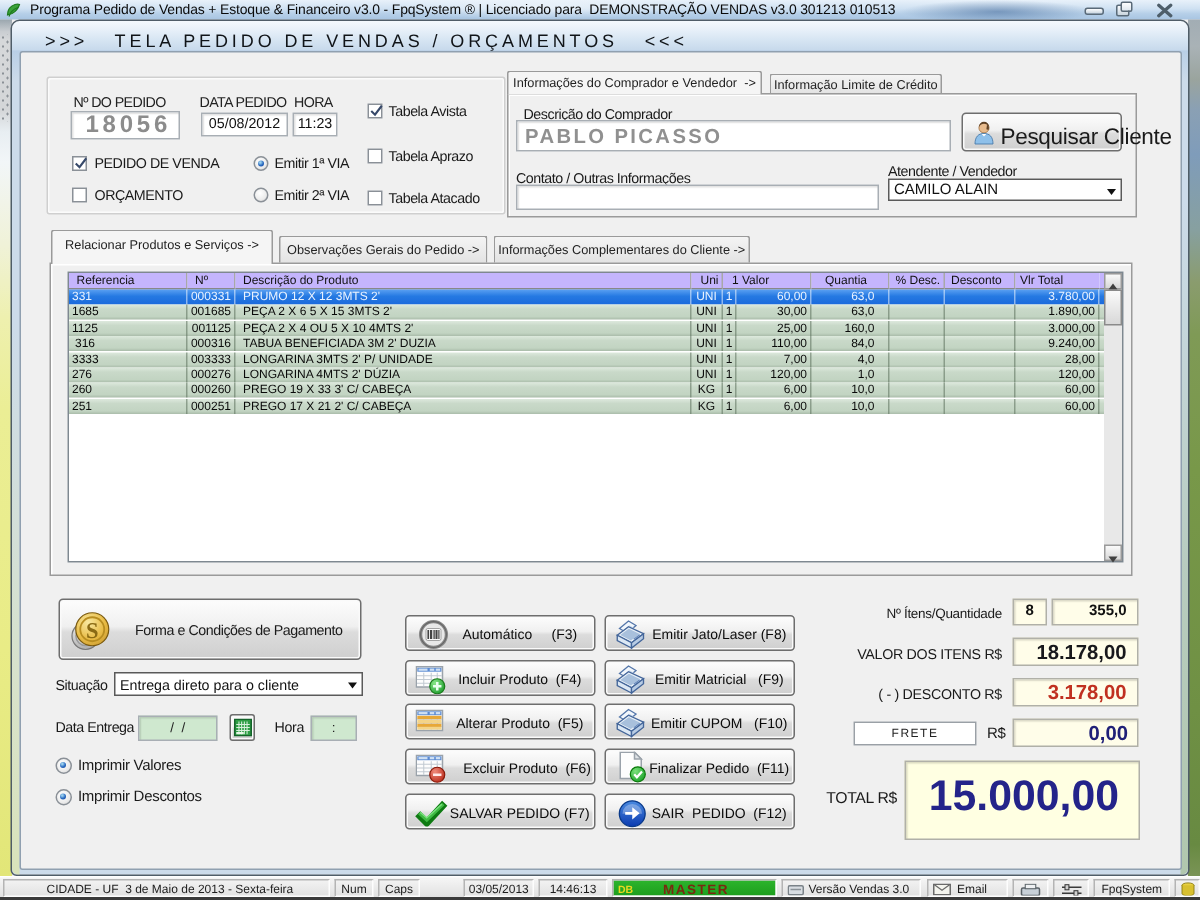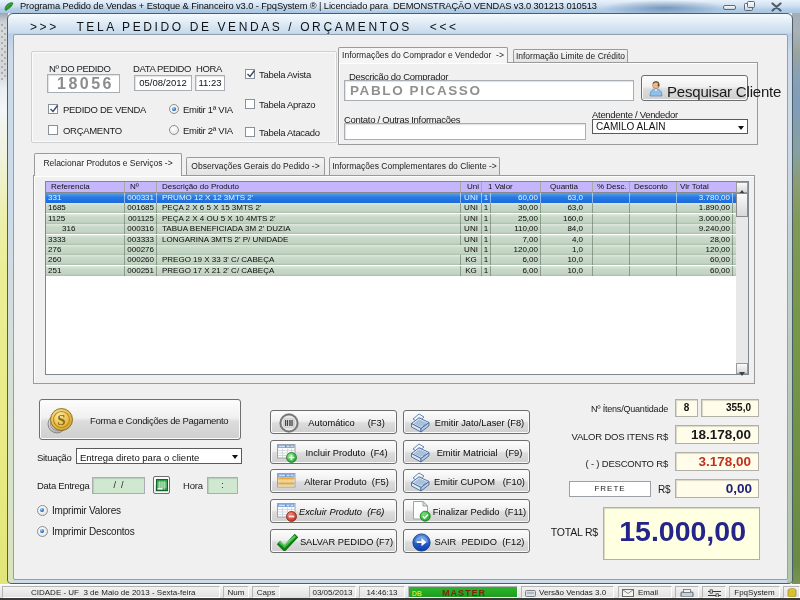--- a/index.html
+++ b/index.html
@@ -204,21 +204,21 @@
         <div class="c" style="left:111px;width:304px;padding-left:5px;">PEÇA 2 X 4 OU 5 X 10 4MTS 2'</div>
         <div class="c ctr" style="left:415px;width:21px;">UNI</div>
         <div class="c ctr" style="left:436px;width:9px;">1</div>
         <div class="c num" style="left:445px;width:50px;">25,00</div>
         <div class="c num" style="left:495px;width:52px;padding-right:9px;">160,0</div>
         <div class="c" style="left:550px;width:34px;padding-left:2px;"></div>
         <div class="c" style="left:584px;width:47px;padding-left:2px;"></div>
         <div class="c num" style="left:631px;width:56px;">3.000,00</div>
       </div>
   <div class="row rg" style="left:0;top:42px;width:690px;">
-        <div class="c" style="left:0px;width:79px;padding-left:16px;">316</div>
+        <div class="c" style="left:0px;width:79px;padding-left:4px;">316</div>
         <div class="c num" style="left:79px;width:32px;">000316</div>
         <div class="c" style="left:111px;width:304px;padding-left:5px;">TABUA BENEFICIADA 3M 2' DUZIA</div>
         <div class="c ctr" style="left:415px;width:21px;">UNI</div>
         <div class="c ctr" style="left:436px;width:9px;">1</div>
         <div class="c num" style="left:445px;width:50px;">110,00</div>
         <div class="c num" style="left:495px;width:52px;padding-right:9px;">84,0</div>
         <div class="c" style="left:550px;width:34px;padding-left:2px;"></div>
         <div class="c" style="left:584px;width:47px;padding-left:2px;"></div>
         <div class="c num" style="left:631px;width:56px;">9.240,00</div>
       </div>
@@ -230,20 +230,21 @@
         <div class="c ctr" style="left:436px;width:9px;">1</div>
         <div class="c num" style="left:445px;width:50px;">7,00</div>
         <div class="c num" style="left:495px;width:52px;padding-right:9px;">4,0</div>
         <div class="c" style="left:550px;width:34px;padding-left:2px;"></div>
         <div class="c" style="left:584px;width:47px;padding-left:2px;"></div>
         <div class="c num" style="left:631px;width:56px;">28,00</div>
       </div>
   <div class="row rg" style="left:0;top:63px;width:690px;">
         <div class="c" style="left:0px;width:79px;padding-left:2px;">276</div>
         <div class="c num" style="left:79px;width:32px;">000276</div>
+        <div class="c" style="left:111px;width:304px;padding-left:5px;">LONGARINA 4MTS 2' DÚZIA</div>
         <div class="c ctr" style="left:415px;width:21px;">UNI</div>
         <div class="c ctr" style="left:436px;width:9px;">1</div>
         <div class="c num" style="left:445px;width:50px;">120,00</div>
         <div class="c num" style="left:495px;width:52px;padding-right:9px;">1,0</div>
         <div class="c" style="left:550px;width:34px;padding-left:2px;"></div>
         <div class="c" style="left:584px;width:47px;padding-left:2px;"></div>
         <div class="c num" style="left:631px;width:56px;">120,00</div>
       </div>
   <div class="row rg" style="left:0;top:73px;width:690px;">
         <div class="c" style="left:0px;width:79px;padding-left:2px;">260</div>
@@ -382,21 +383,21 @@
 <path d="M1 6.5 h16.5 M1 9 h16.5 M1 11.5 h16.5 M5.5 4.5 v9 M10.5 4.5 v9 M14.5 4.5 v9" stroke="#c2cad2" stroke-width="0.7"></path>
 <circle cx="14.5" cy="13.5" r="5" fill="url(#g3m)" stroke="#8a1a0a" stroke-width="0.8"></circle>
         <path d="M11.7 13.5 h5.6" stroke="#ffeaea" stroke-width="1.7"></path>
         <defs>
           <radialGradient id="g3m" cx="0.35" cy="0.3" r="0.8">
             <stop offset="0" stop-color="#f08a7a"></stop>
             <stop offset="1" stop-color="#b82a1a"></stop>
           </radialGradient>
         </defs>
       </svg>
-      <div style="position:absolute;left:28px;right:2px;top:0;height:24px;line-height:24px;text-align:left;font-size:9.3px;color:#0a0a0a;white-space:nowrap;font-style:italic;">Excluir Produto&nbsp;&nbsp;(F6)</div>
+      <div style="position:absolute;left:28px;right:2px;top:0;height:24px;line-height:24px;text-align:right;font-size:9.3px;color:#0a0a0a;white-space:nowrap;">Excluir Produto&nbsp;&nbsp;(F6)</div>
     </div>
 <div class="btn" style="left:270px;top:529px;width:127px;height:24px;">
       <svg style="position:absolute;left:5px;top:3px" width="23" height="18" viewBox="0 0 23 18">
 <path d="M2.5 9.5 L8.5 15.5 L20.5 2.5" stroke="#0e7a12" stroke-width="4.8" fill="none"></path>
 <path d="M3.5 9 L8.5 13.5 L19.5 3" stroke="#3fba43" stroke-width="2.4" fill="none"></path>
 <path d="M4.2 8.6 L8.5 12.2 L18.6 3.2" stroke="#7ade7e" stroke-width="1" fill="none"></path>
       </svg>
       <div style="position:absolute;left:28px;right:2px;top:0;height:24px;line-height:24px;text-align:center;font-size:9.3px;color:#0a0a0a;white-space:nowrap;">SALVAR PEDIDO (F7)</div>
     </div>
 <div class="btn" style="left:403px;top:410px;width:127px;height:24px;">

